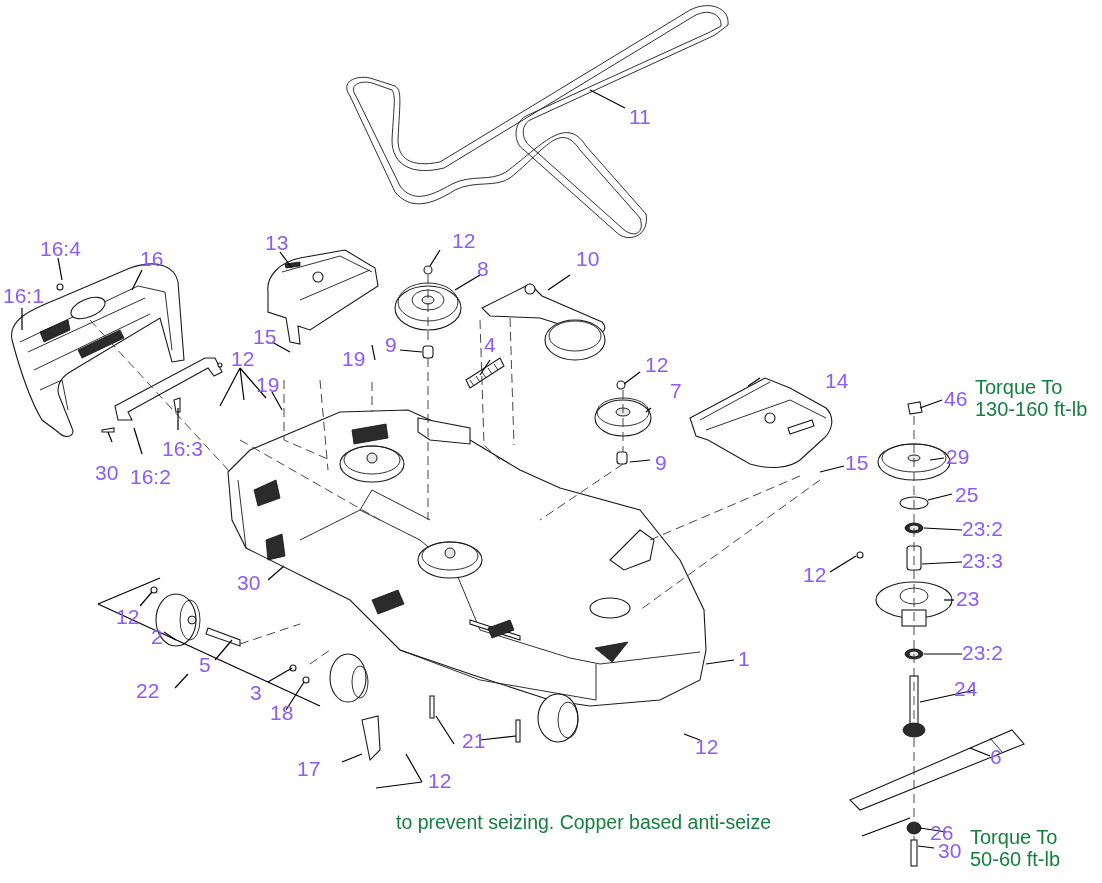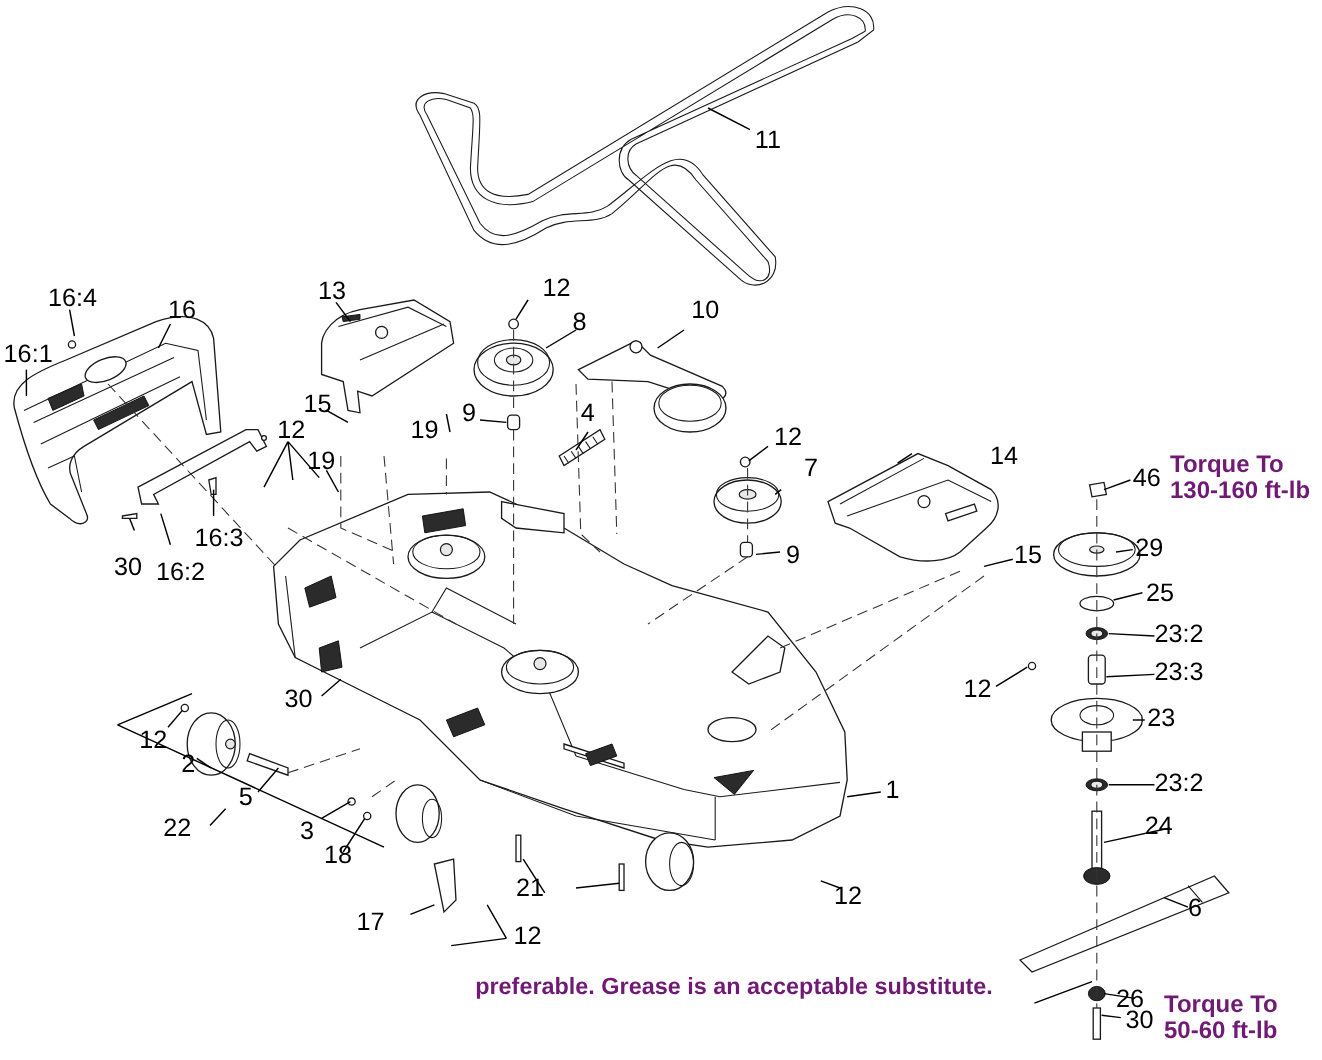--- a/index.html
+++ b/index.html
@@ -1,25 +1,25 @@
 <!DOCTYPE html>
 <html><head>
 <meta charset="utf-8">
 <style>
   html, body { margin: 0; padding: 0; background: #ffffff; }
   body { width: 1102px; height: 883px; overflow: hidden; position: relative; }
   #stage { position: absolute; left: 0; top: 0; width: 1102px; height: 883px; }
   svg#art { position: absolute; left: 0; top: 0; }
   .lbl {
     position: absolute; font-family: "Liberation Sans", sans-serif;
-    font-size: 21px; color: #000000; line-height: 1; white-space: nowrap;
+    font-size: 21px; color: #8b5cf6; line-height: 1; white-space: nowrap;
   }
   .note {
     position: absolute; font-family: "Liberation Sans", sans-serif;
-    font-size: 19.5px; color: #701a75; line-height: 22px; white-space: nowrap; font-weight: bold;
+    font-size: 19.5px; color: #15803d; line-height: 22px; white-space: nowrap;
   }
   .part { fill: #ffffff; stroke: #1a1a1a; stroke-width: 1.1; }
   .thin { fill: none; stroke: #1a1a1a; stroke-width: 0.9; }
   .leader { fill: none; stroke: #000; stroke-width: 1.2; }
   .dash { fill: none; stroke: #333; stroke-width: 0.9; stroke-dasharray: 9 5; }
   .dark { fill: #2b2b2b; stroke: #111; stroke-width: 0.8; }
   .grey { fill: #e8e8e8; stroke: #1a1a1a; stroke-width: 1; }
 </style>
 </head>
 <body>
@@ -257,21 +257,21 @@
 <span class="lbl" style="left:95px;top:462px">30</span>
 <span class="lbl" style="left:130px;top:466px">16:2</span>
 <span class="lbl" style="left:237px;top:572px">30</span>
 <span class="lbl" style="left:116px;top:606px">12</span>
 <span class="lbl" style="left:151px;top:626px">2</span>
 <span class="lbl" style="left:199px;top:654px">5</span>
 <span class="lbl" style="left:136px;top:680px">22</span>
 <span class="lbl" style="left:250px;top:682px">3</span>
 <span class="lbl" style="left:270px;top:702px">18</span>
 <span class="lbl" style="left:738px;top:648px">1</span>
-<span class="lbl" style="left:430px;top:730px">21</span>
+<span class="lbl" style="left:462px;top:730px">21</span>
 <span class="lbl" style="left:695px;top:736px">12</span>
 <span class="lbl" style="left:297px;top:758px">17</span>
 <span class="lbl" style="left:428px;top:770px">12</span>
 <span class="lbl" style="left:944px;top:388px">46</span>
 <span class="lbl" style="left:946px;top:446px">29</span>
 <span class="lbl" style="left:955px;top:484px">25</span>
 <span class="lbl" style="left:962px;top:518px">23:2</span>
 <span class="lbl" style="left:962px;top:550px">23:3</span>
 <span class="lbl" style="left:803px;top:564px">12</span>
 <span class="lbl" style="left:956px;top:588px">23</span>
@@ -284,16 +284,16 @@
 <div class="note" style="left:975px;top:376px;font-size:20px">
   <div>Torque To</div>
   <div>130-160 ft-lb</div>
 </div>
 <div class="note" style="left:970px;top:826px;font-size:20px">
   <div>Torque To</div>
   <div>50-60 ft-lb</div>
 </div>
 
 <div class="note" style="left:396px;top:811px">
-  <div>preferable. Grease is an acceptable substitute.</div>
+  <div>to prevent seizing. Copper based anti-seize</div>
 </div>
 
 </div>
 
 </body></html>

